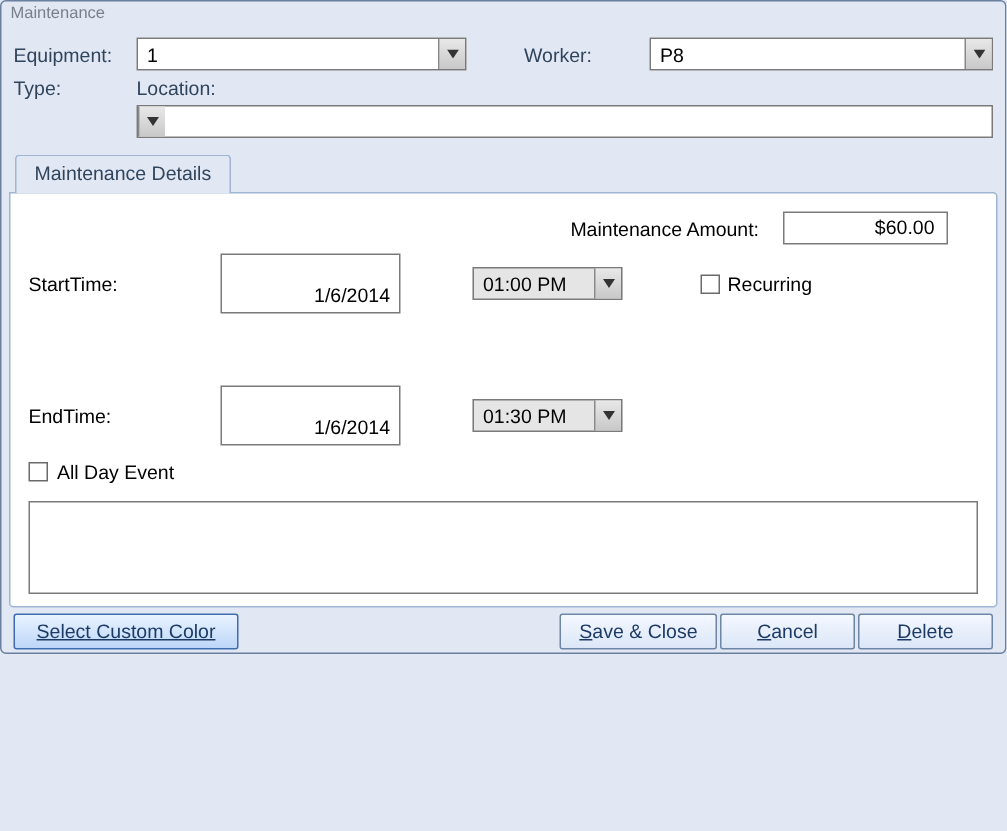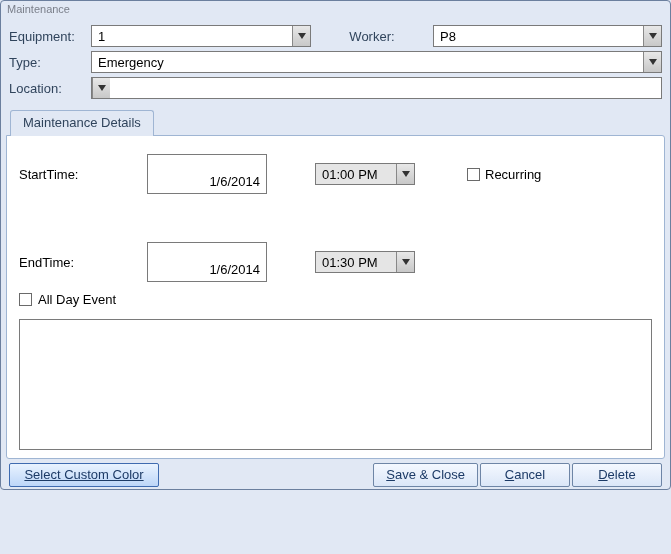--- a/index.html
+++ b/index.html
@@ -7,21 +7,21 @@
     font-family: "Segoe UI", Tahoma, Arial, sans-serif;
     font-size: 13px;
     background: #e1e8f4;
     width: 671px;
     height: 554px;
     overflow: hidden;
     color: #000;
   }
   .window {
     width: 671px;
-    height: 490px;
+    height: 436px;
     border: 1px solid #6b7f9e;
     border-radius: 4px;
     background: #e1e8f4;
     display: flex;
     flex-direction: column;
   }
   .title-bar {
     height: 20px;
     padding: 2px 6px;
     font-size: 11px;
@@ -212,45 +212,41 @@
     <div class="combo worker-combo">
       <div class="combo-text">P8</div>
       <div class="combo-btn">
           <svg class="chev" viewBox="0 0 8 6">
             <path d="M0 0 L8 0 L4 6 Z" fill="#333"></path>
           </svg>
         </div>
     </div>
 
     <div class="label">Type:</div>
-    <div class="combo full-span">
-      <div class="combo-text">Emergency</div>
-      <div class="combo-btn">
-          <svg class="chev" viewBox="0 0 8 6">
-            <path d="M0 0 L8 0 L4 6 Z" fill="#333"></path>
-          </svg>
-        </div>
-    </div>
 
     <div class="label">Location:</div>
     <div class="combo full-span">
       <div class="combo-btn">
           <svg class="chev" viewBox="0 0 8 6">
             <path d="M0 0 L8 0 L4 6 Z" fill="#333"></path>
           </svg>
         </div>
     </div>
   </div>
 
   <div class="tab-container">
     <div class="tab-strip">
       <div class="tab">Maintenance Details</div>
     </div>
     <div class="tab-panel">
 
+      <div class="amount-row">
+        <div class="amount-label">Maintenance Amount:</div>
+        <div class="amount-box">$60.00</div>
+      </div>
 
       <div class="time-grid">
 
         <div>StartTime:</div>
         <div class="date-box">1/6/2014</div>
         <div class="time-combo">
           <div class="val">01:00 PM</div>
           <div class="arr">
               <svg class="chev" viewBox="0 0 8 6">
                 <path d="M0 0 L8 0 L4 6 Z" fill="#333"></path>

